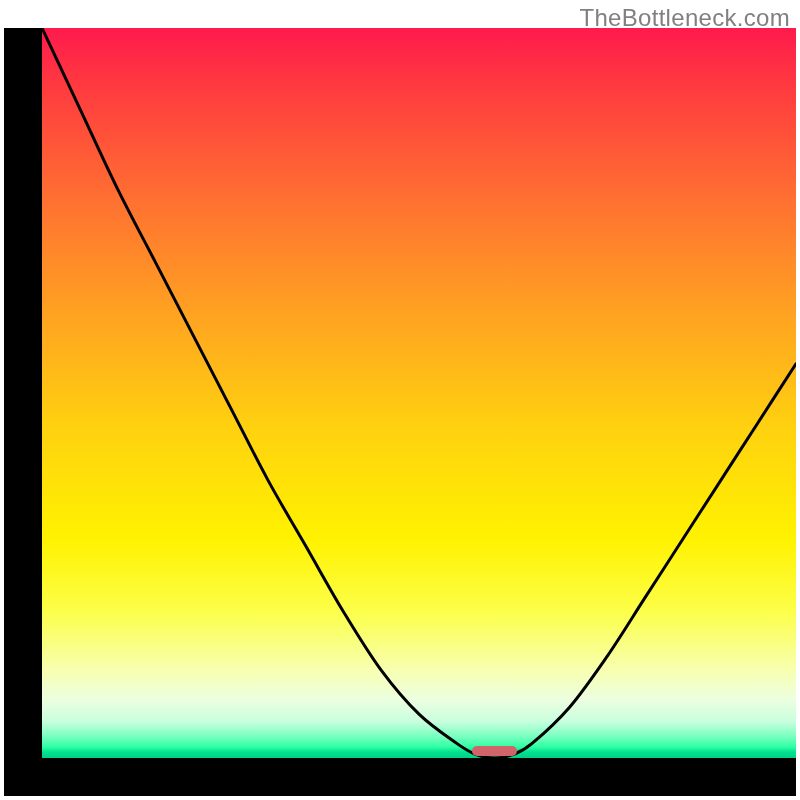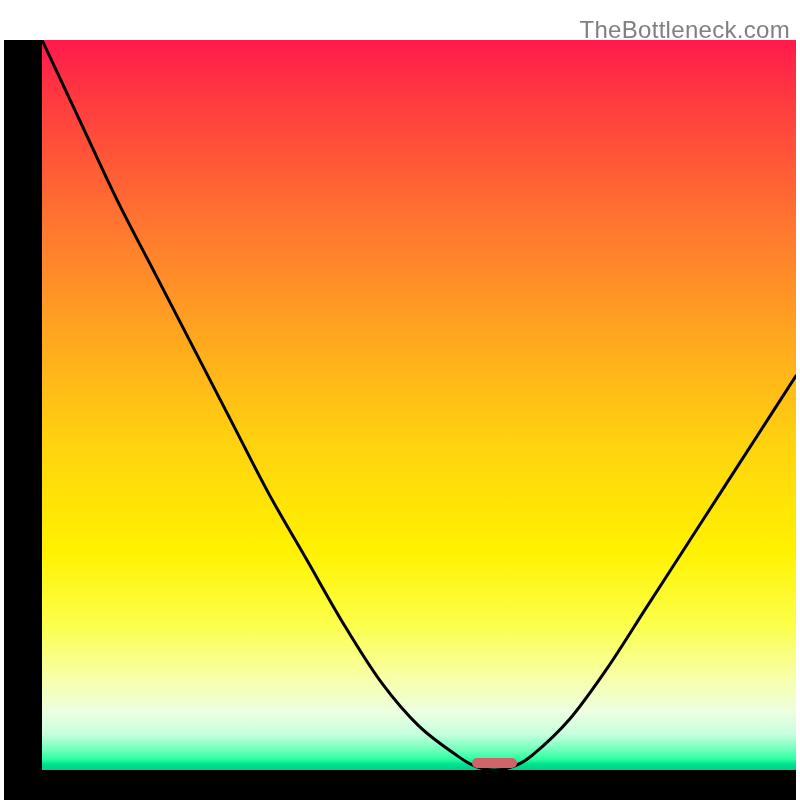--- a/index.html
+++ b/index.html
@@ -8,21 +8,20 @@
     width: 800px;
     height: 800px;
     overflow: hidden;
     background: #fff;
     font-family: Arial, Helvetica, sans-serif;
   }
   .stage {
     position: relative;
     width: 800px;
     height: 707px;
-    margin-top: 12px;
   }
   .watermark {
     position: absolute;
     top: 4px;
     right: 10px;
     color: #808080;
     font-size: 24px;
     font-weight: 500;
     letter-spacing: 0.3px;
   }

